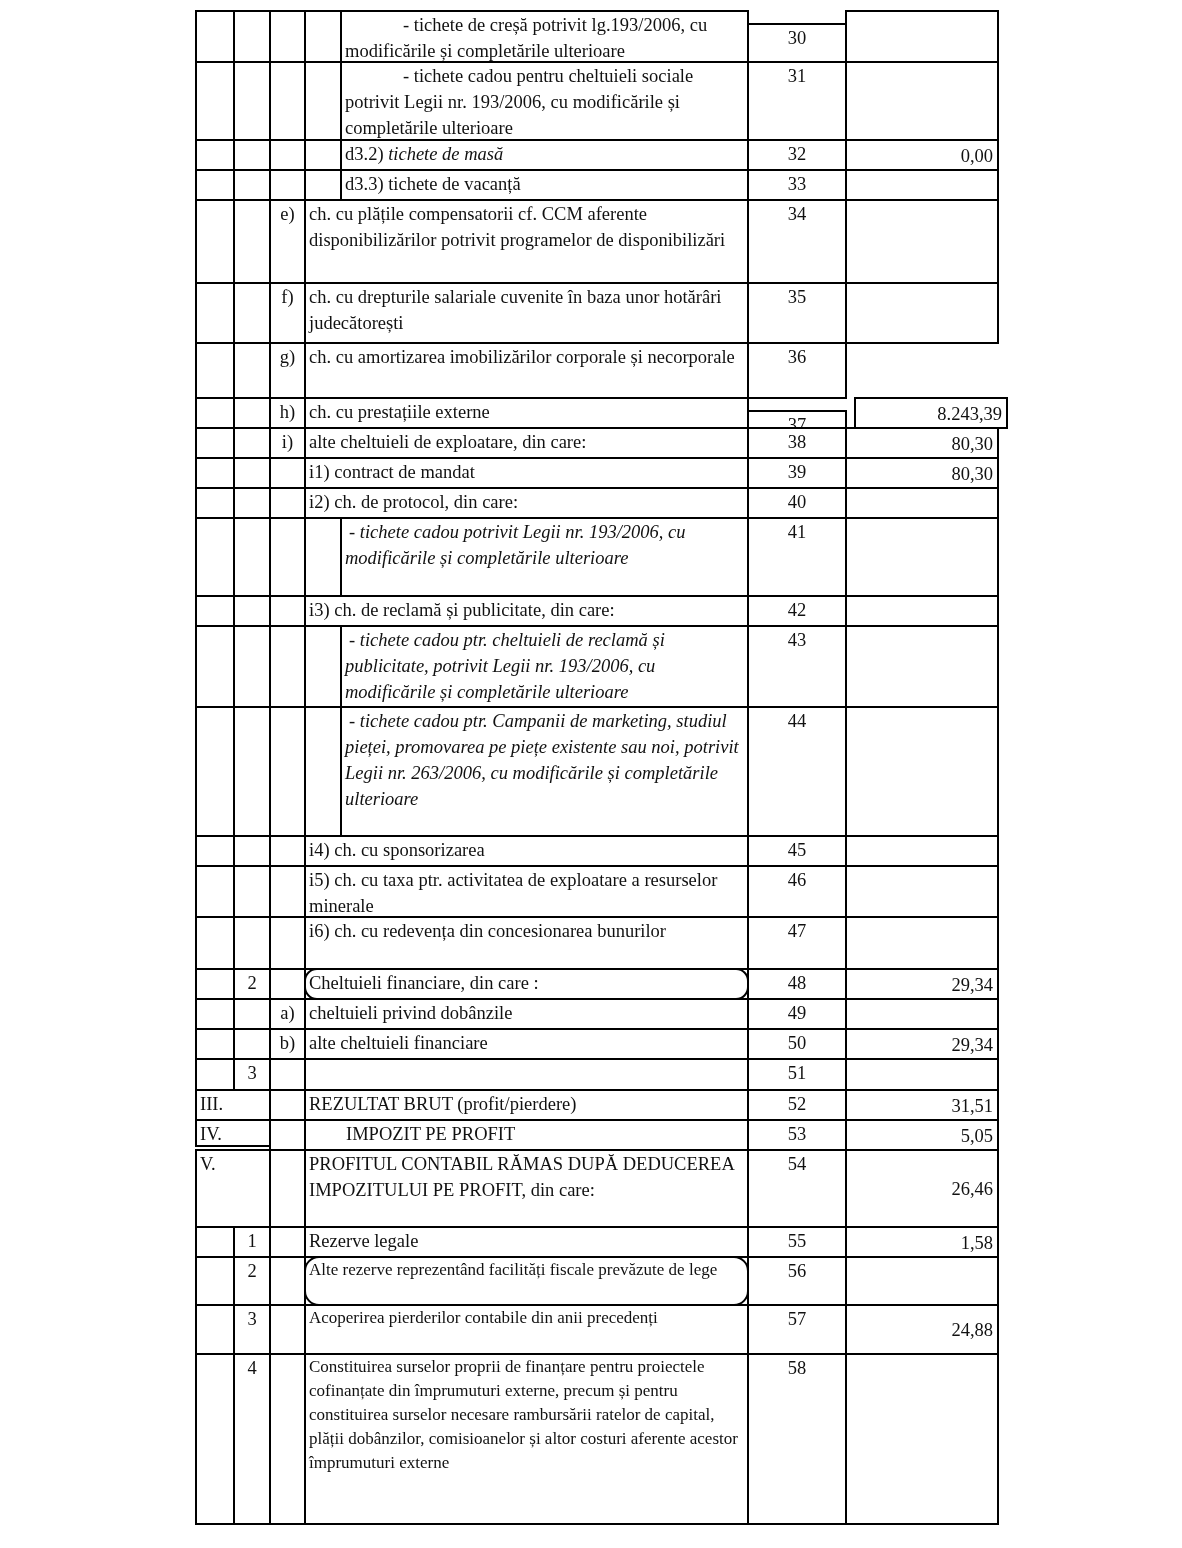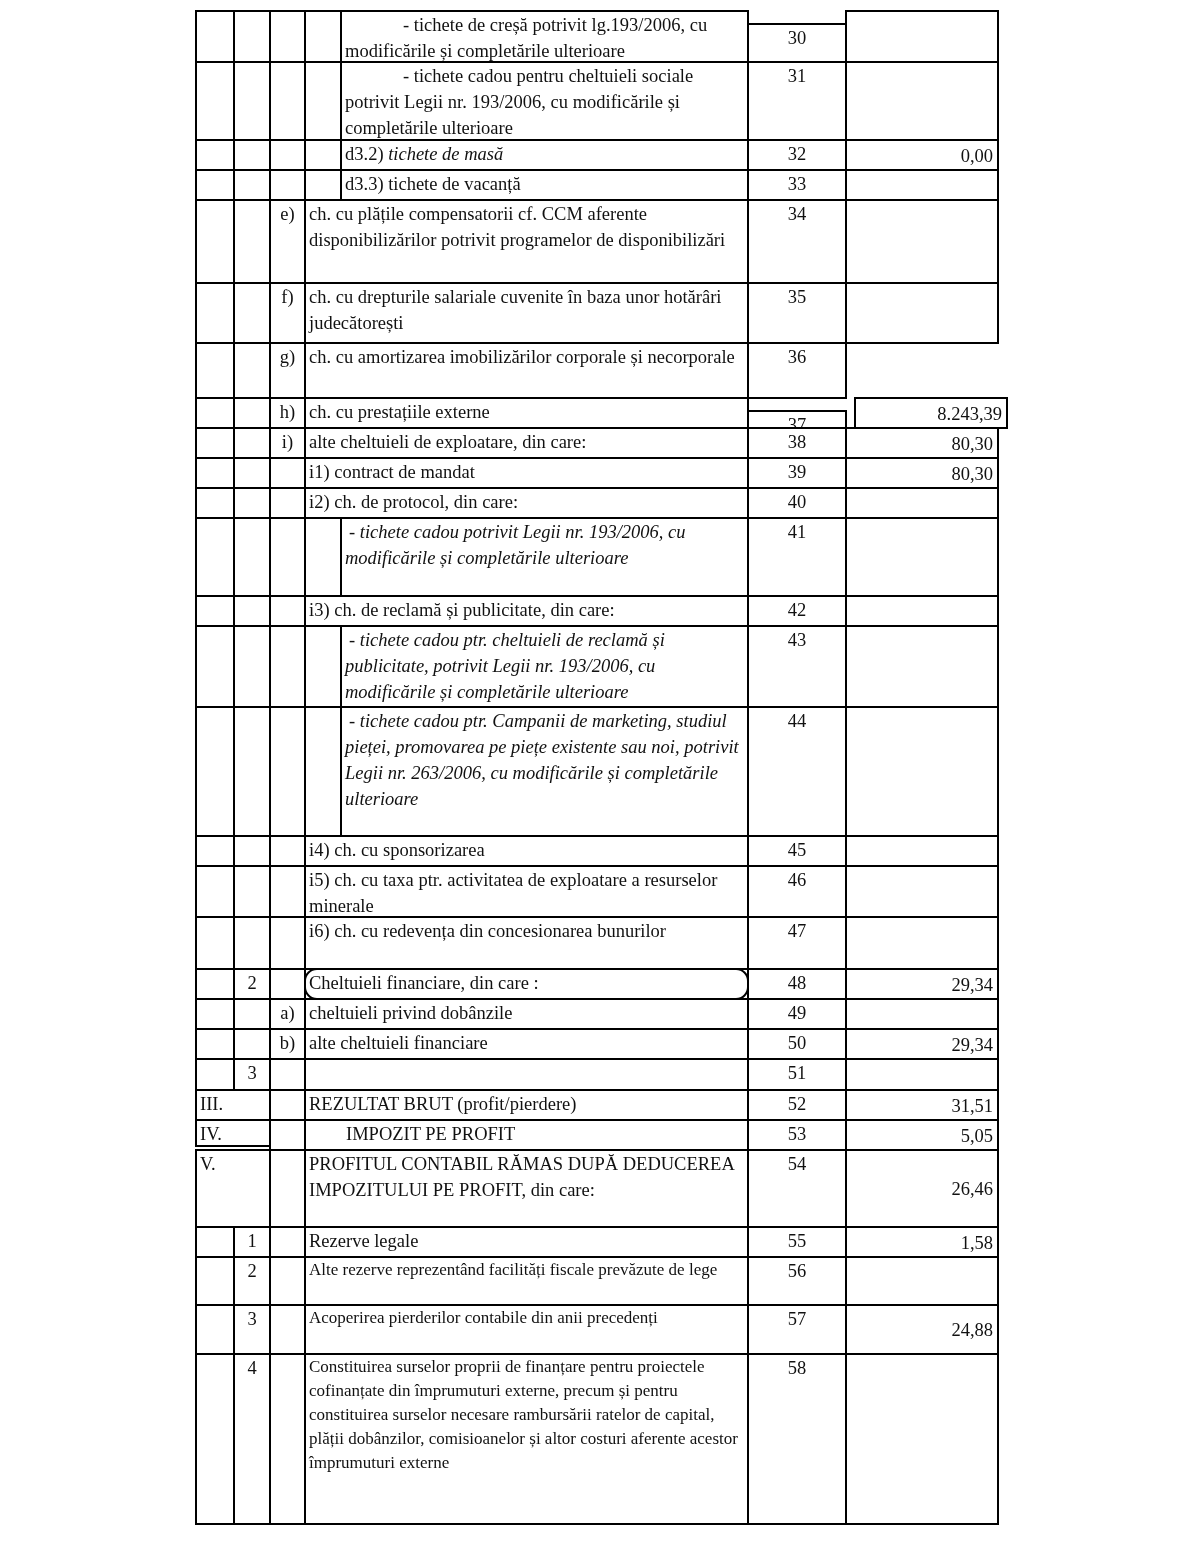--- a/index.html
+++ b/index.html
@@ -230,21 +230,21 @@
     <div class="cell t-code" style="left: 234px; top: 1227px; width: 38px; height: 32px;"><span>1</span></div>
     <div class="cell t-code" style="left: 270px; top: 1227px; width: 37px; height: 32px;"><span></span></div>
     <div class="cell t-desc " style="left: 305px; top: 1227px; width: 445px; height: 32px;"><span>Rezerve legale</span></div>
     <div class="cell t-num" style="left: 748px; top: 1227px; width: 100px; height: 32px;"><span>55</span></div>
     <div class="cell t-val top" style="left: 846px; top: 1227px; width: 154px; height: 32px;">
       <span>1,58</span>
     </div>
     <div class="cell t-code" style="left: 196px; top: 1257px; width: 40px; height: 50px;"><span></span></div>
     <div class="cell t-code" style="left: 234px; top: 1257px; width: 38px; height: 50px;"><span>2</span></div>
     <div class="cell t-code" style="left: 270px; top: 1257px; width: 37px; height: 50px;"><span></span></div>
-    <div class="cell t-desc small" style="left: 305px; top: 1257px; width: 445px; height: 50px;"><span>Alte rezerve reprezentând facilități fiscale prevăzute de lege</span></div>
+    <div class="cell t-desc small" style="left: 305px; top: 1257px; width: 445px; height: 50px; border-radius: 15px;"><span>Alte rezerve reprezentând facilități fiscale prevăzute de lege</span></div>
     <div class="cell t-num" style="left: 748px; top: 1257px; width: 100px; height: 50px;"><span>56</span></div>
     <div class="cell t-val top" style="left: 846px; top: 1257px; width: 154px; height: 50px;">
       <span></span>
     </div>
     <div class="cell t-code" style="left: 196px; top: 1305px; width: 40px; height: 51px;"><span></span></div>
     <div class="cell t-code" style="left: 234px; top: 1305px; width: 38px; height: 51px;"><span>3</span></div>
     <div class="cell t-code" style="left: 270px; top: 1305px; width: 37px; height: 51px;"><span></span></div>
     <div class="cell t-desc small" style="left: 305px; top: 1305px; width: 445px; height: 51px;"><span>Acoperirea pierderilor contabile din anii precedenți</span></div>
     <div class="cell t-num" style="left: 748px; top: 1305px; width: 100px; height: 51px;"><span>57</span></div>
     <div class="cell t-val mid" style="left: 846px; top: 1305px; width: 154px; height: 51px;">

